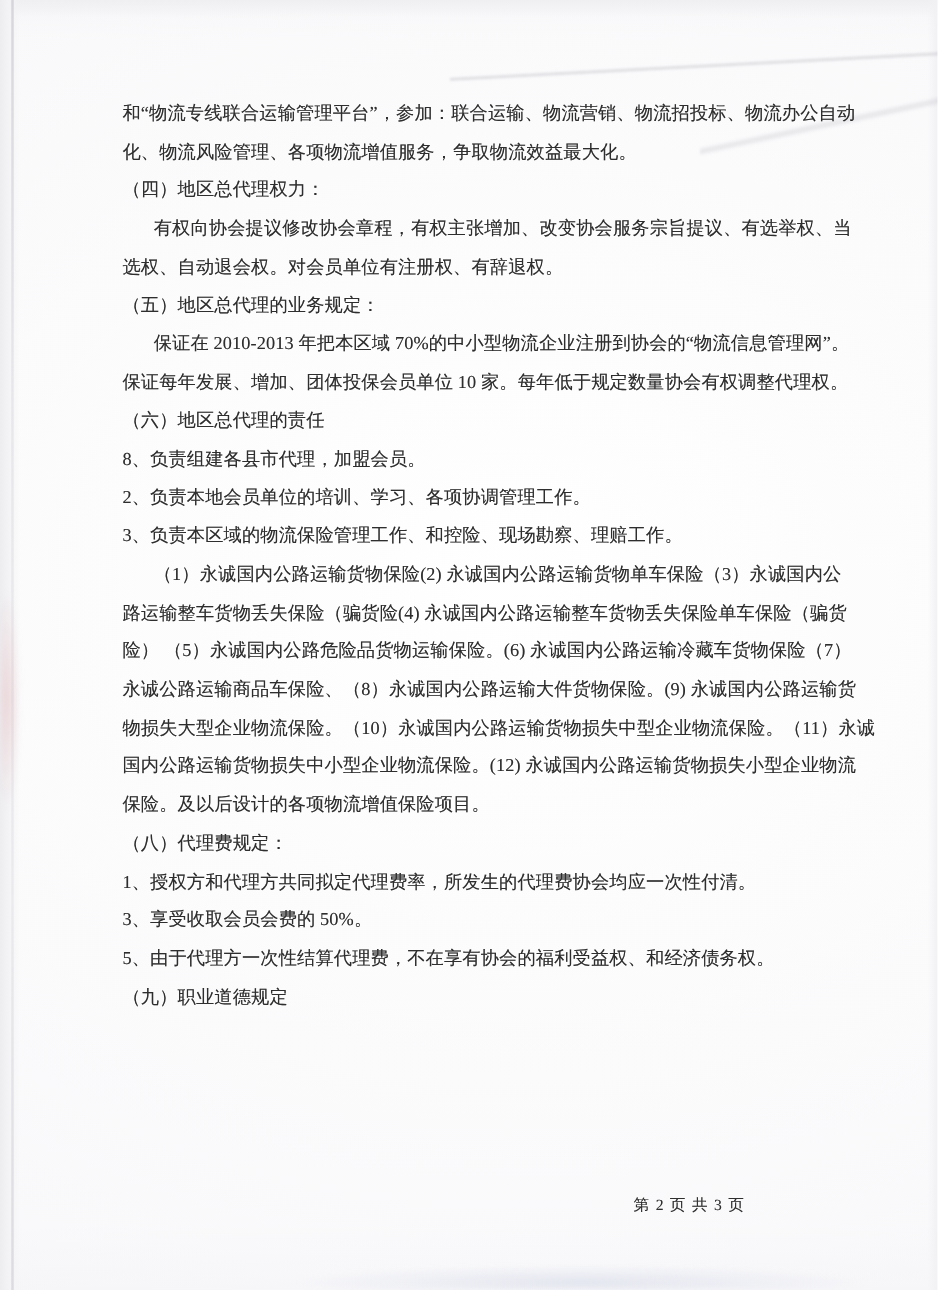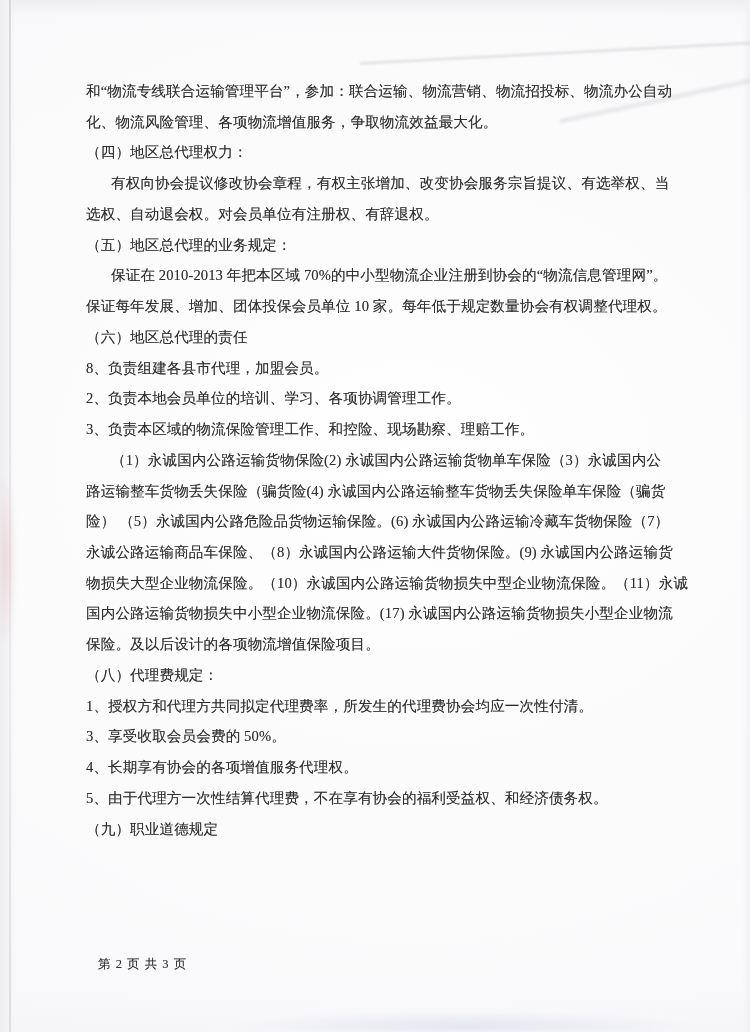--- a/index.html
+++ b/index.html
@@ -74,30 +74,31 @@
     width: 614px;
   }
   .line {
     font-size: 14.6px;
     line-height: 30.74px;
     height: 30.74px;
     white-space: nowrap;
     letter-spacing: 0.1px;
     color: var(--text, #2e2e2e);
     text-shadow: 0 0 0.5px rgba(45,45,50,0.45);
+    margin-left: 12px;
   }
   .line.indent {
     text-indent: 25px;
   }
   .page-footer {
     position: absolute;
-    left: 98px;
+    left: 74px;
     top: 956px;
     width: 522px;
-    text-align: left;
+    text-align: right;
     font-size: 12.5px;
     letter-spacing: 1px;
     color: var(--text, #2e2e2e);
     text-shadow: 0 0 0.5px rgba(45,45,50,0.4);
   }
 </style>
 </head>
 <body>
 
 <div class="scan-page">
@@ -121,24 +122,23 @@
       <div class="line">保证每年发展、增加、团体投保会员单位 10 家。每年低于规定数量协会有权调整代理权。</div>
       <div class="line">（六）地区总代理的责任</div>
       <div class="line">8、负责组建各县市代理，加盟会员。</div>
       <div class="line">2、负责本地会员单位的培训、学习、各项协调管理工作。</div>
       <div class="line">3、负责本区域的物流保险管理工作、和控险、现场勘察、理赔工作。</div>
       <div class="line indent">（1）永诚国内公路运输货物保险(2) 永诚国内公路运输货物单车保险（3）永诚国内公</div>
       <div class="line">路运输整车货物丢失保险（骗货险(4) 永诚国内公路运输整车货物丢失保险单车保险（骗货</div>
       <div class="line">险） （5）永诚国内公路危险品货物运输保险。(6) 永诚国内公路运输冷藏车货物保险（7）</div>
       <div class="line">永诚公路运输商品车保险、（8）永诚国内公路运输大件货物保险。(9) 永诚国内公路运输货</div>
       <div class="line">物损失大型企业物流保险。（10）永诚国内公路运输货物损失中型企业物流保险。（11）永诚</div>
-      <div class="line">国内公路运输货物损失中小型企业物流保险。(17) 永诚国内公路运输货物损失小型企业物流</div>
+      <div class="line">国内公路运输货物损失中小型企业物流保险。(12) 永诚国内公路运输货物损失小型企业物流</div>
       <div class="line">保险。及以后设计的各项物流增值保险项目。</div>
       <div class="line">（八）代理费规定：</div>
       <div class="line">1、授权方和代理方共同拟定代理费率，所发生的代理费协会均应一次性付清。</div>
       <div class="line">3、享受收取会员会费的 50%。</div>
-      <div class="line">4、长期享有协会的各项增值服务代理权。</div>
       <div class="line">5、由于代理方一次性结算代理费，不在享有协会的福利受益权、和经济债务权。</div>
       <div class="line">（九）职业道德规定</div>
     </div>
 
   <div class="page-footer">第 2 页 共 3 页</div>
 </div>
 
 </body></html>

